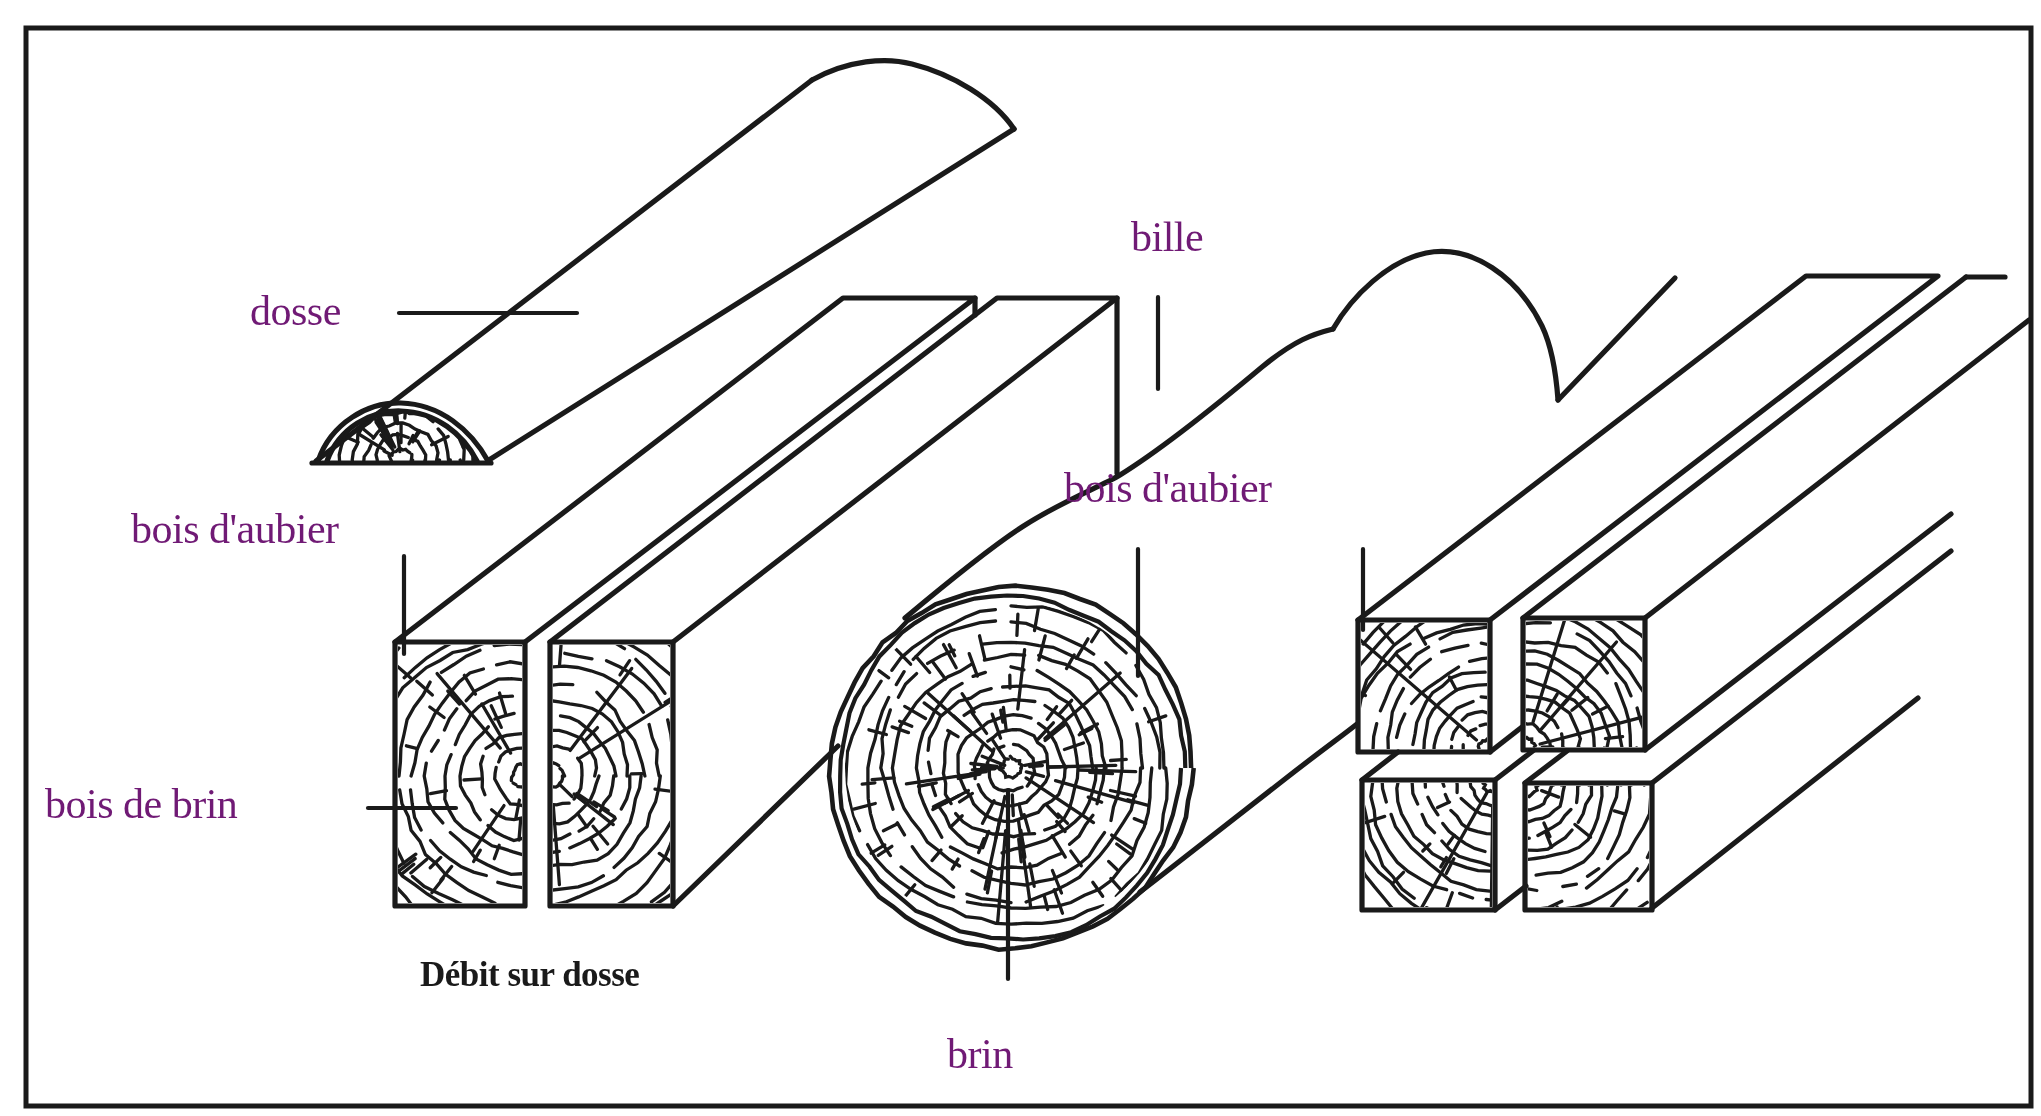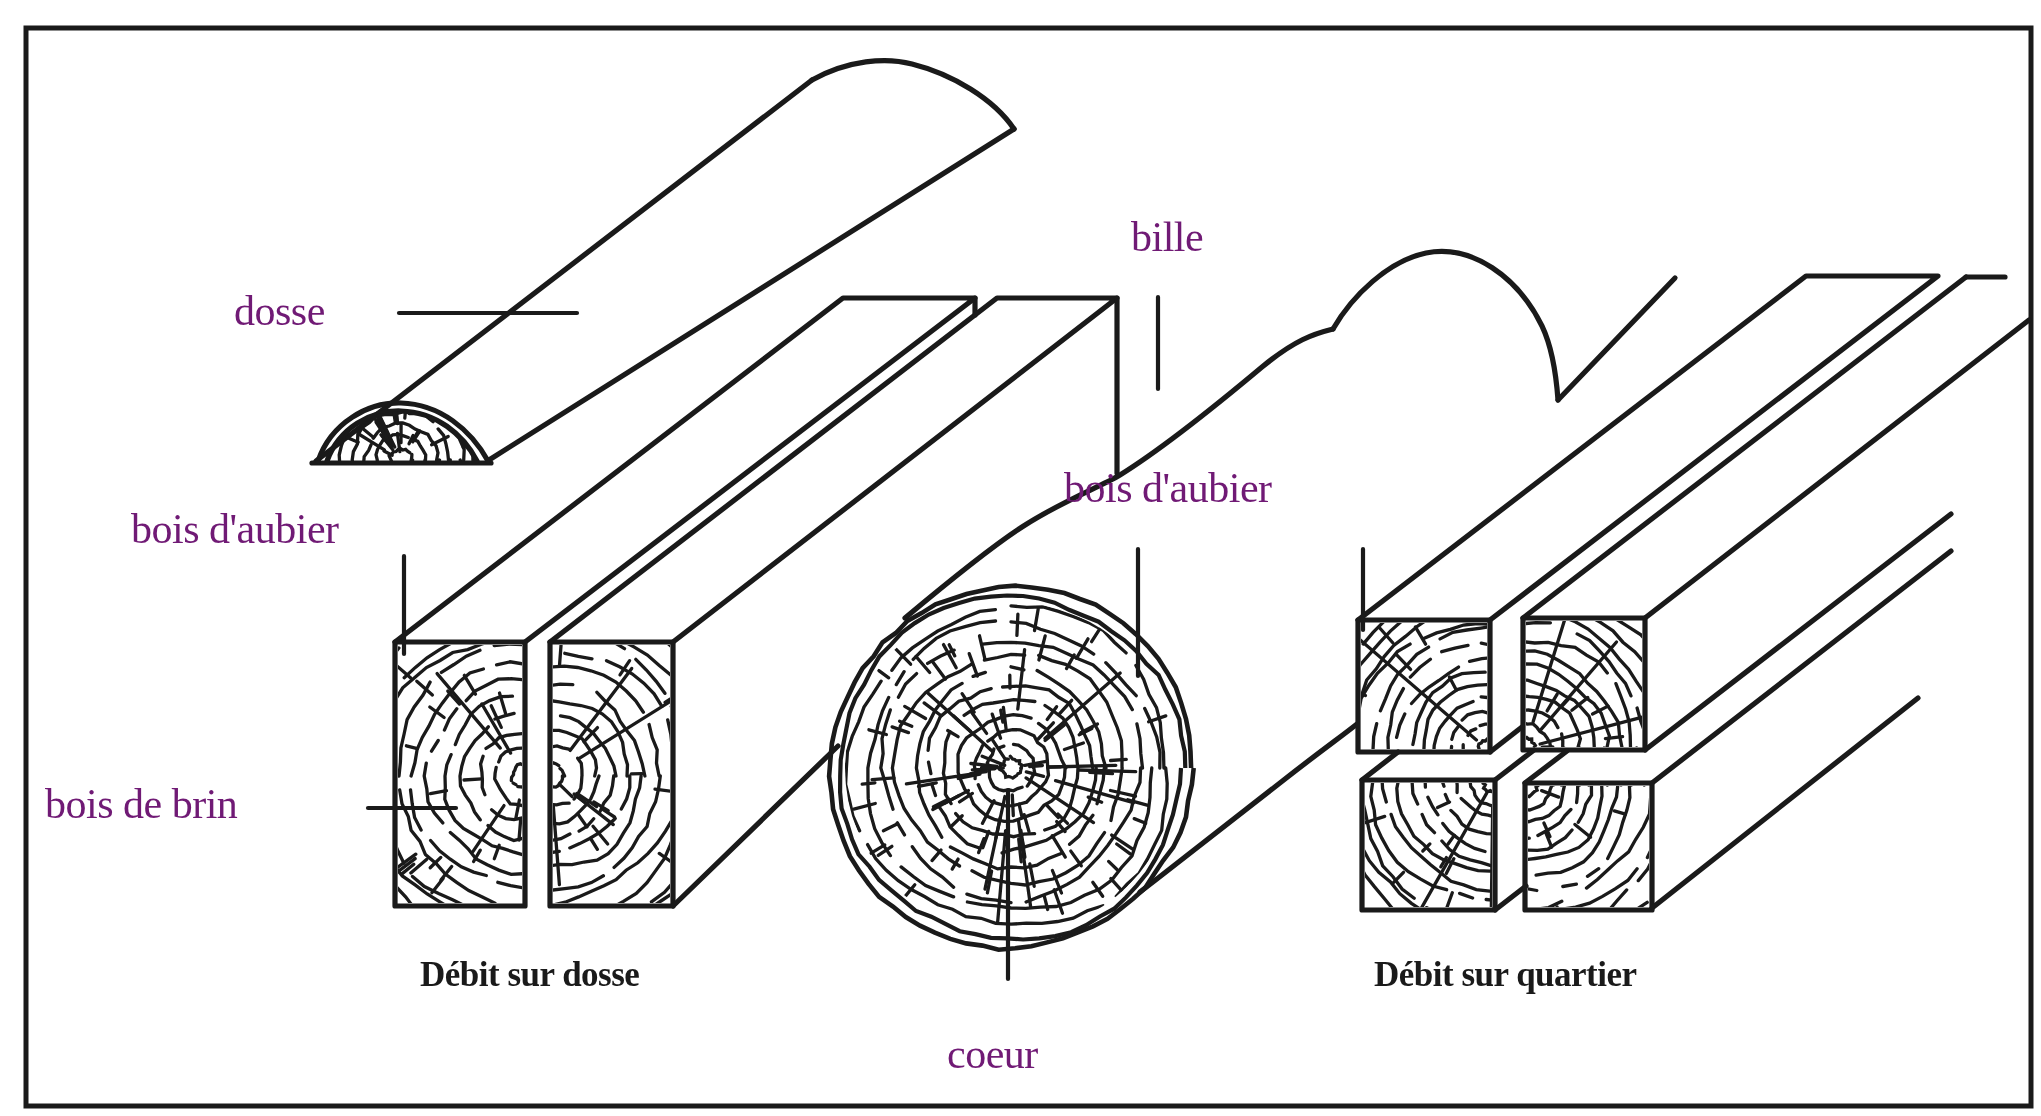--- a/index.html
+++ b/index.html
@@ -709,29 +709,28 @@
         <path d="M399,313 L577,313" fill="none" stroke="#1a1a1a" stroke-width="4.2" stroke-linecap="round"></path>
         <path d="M404,556 L404,654" fill="none" stroke="#1a1a1a" stroke-width="4.2" stroke-linecap="round"></path>
         <path d="M368,808 L456,808" fill="none" stroke="#1a1a1a" stroke-width="4.2" stroke-linecap="round"></path>
         <path d="M1158,297 L1158,389" fill="none" stroke="#1a1a1a" stroke-width="4.2" stroke-linecap="round"></path>
         <path d="M1138,549 L1138,676" fill="none" stroke="#1a1a1a" stroke-width="4.2" stroke-linecap="round"></path>
         <path d="M1363,549 L1363,630" fill="none" stroke="#1a1a1a" stroke-width="4.2" stroke-linecap="round"></path>
         <path d="M1008,790 L1008,979" fill="none" stroke="#1a1a1a" stroke-width="4.2" stroke-linecap="round"></path>
       </g>
   </svg>
 
-  <div class="lbl" style="left:234px;top:290px">dosse</div>
+  <div class="lbl" style="left:250px;top:290px">dosse</div>
 
   <div class="lbl" style="left:1131px;top:216px">bille</div>
 
   <div class="lbl" style="left:131px;top:508px">bois d'aubier</div>
 
   <div class="lbl" style="left:1064px;top:467px">bois d'aubier</div>
 
   <div class="lbl" style="left:45px;top:783px">bois de brin</div>
 
-  <div class="lbl" style="left:947px;top:1033px">coeur</div>
+  <div class="lbl" style="left:947px;top:1033px">brin</div>
 
   <div class="cap" style="left:420px;top:957px">Débit sur dosse</div>
 
-  <div class="cap" style="left:1374px;top:957px">Débit sur quartier</div>
 
 </div>
 
 </body></html>

